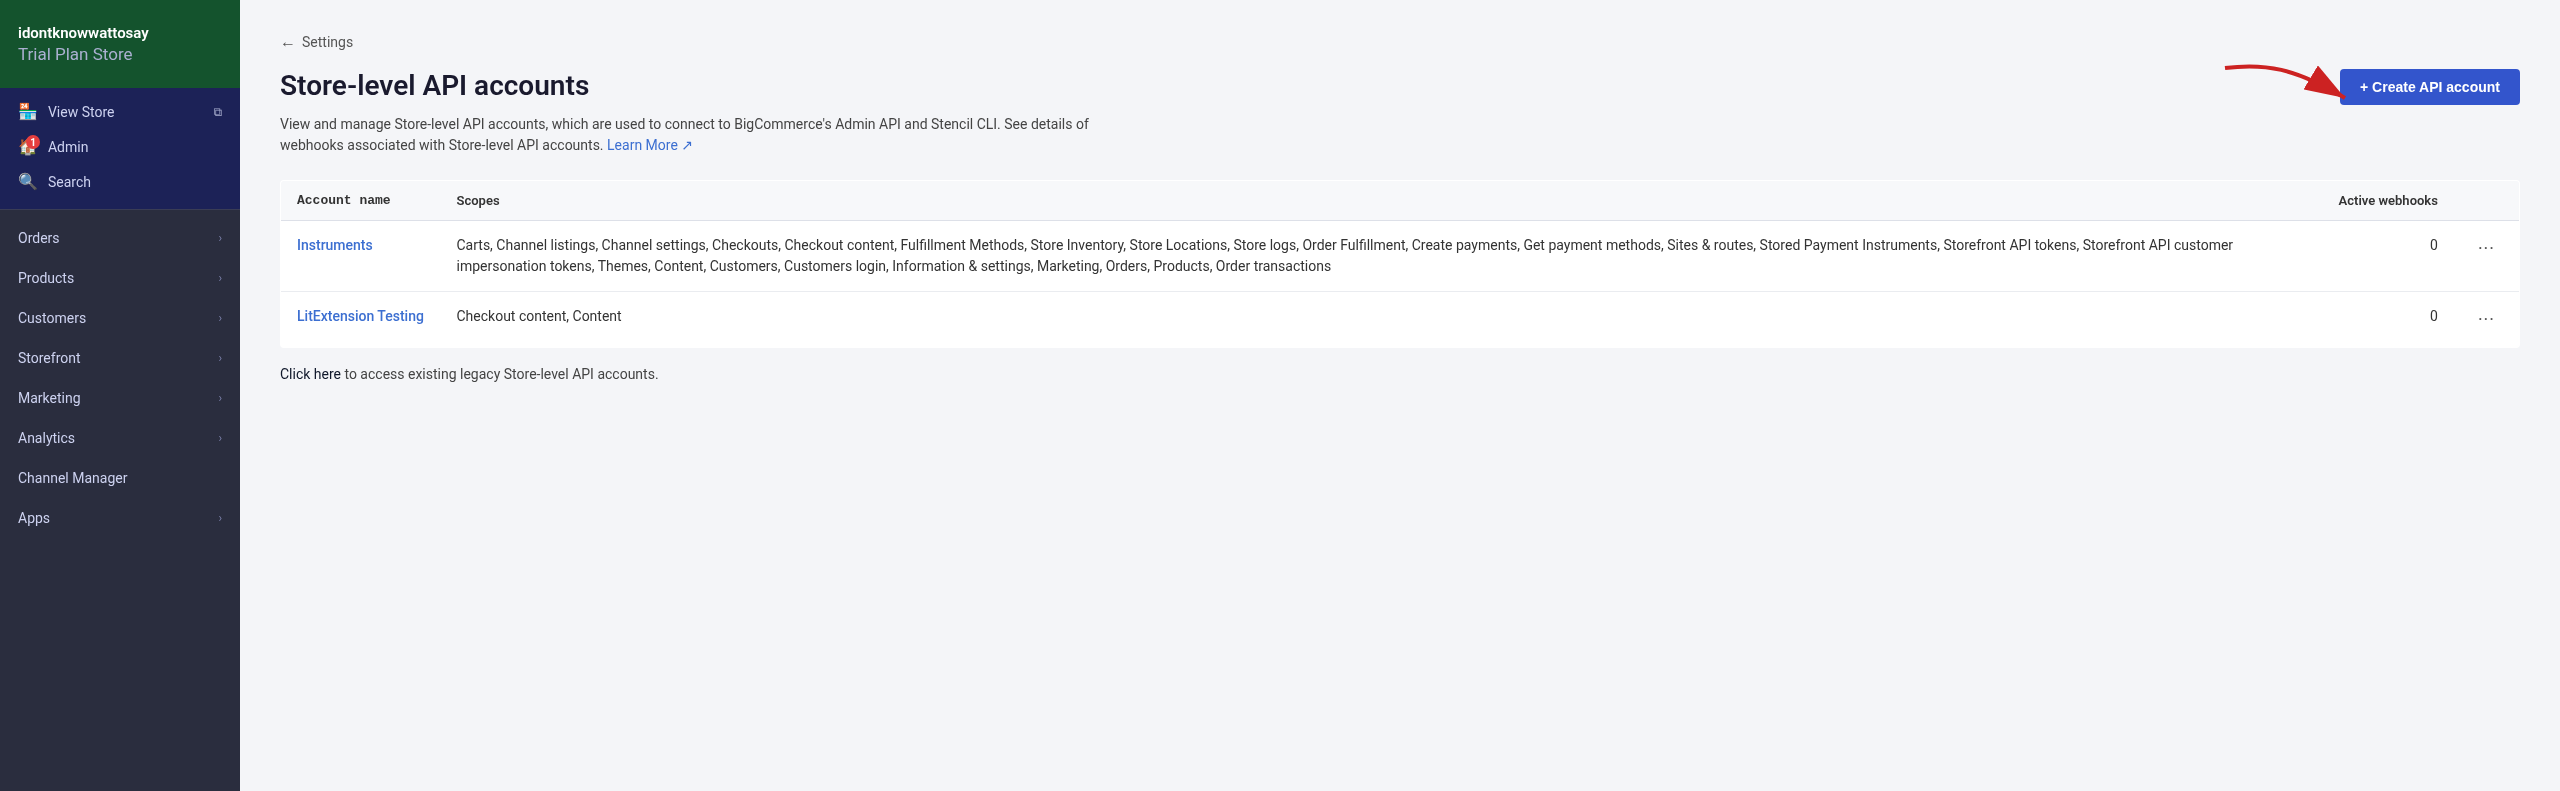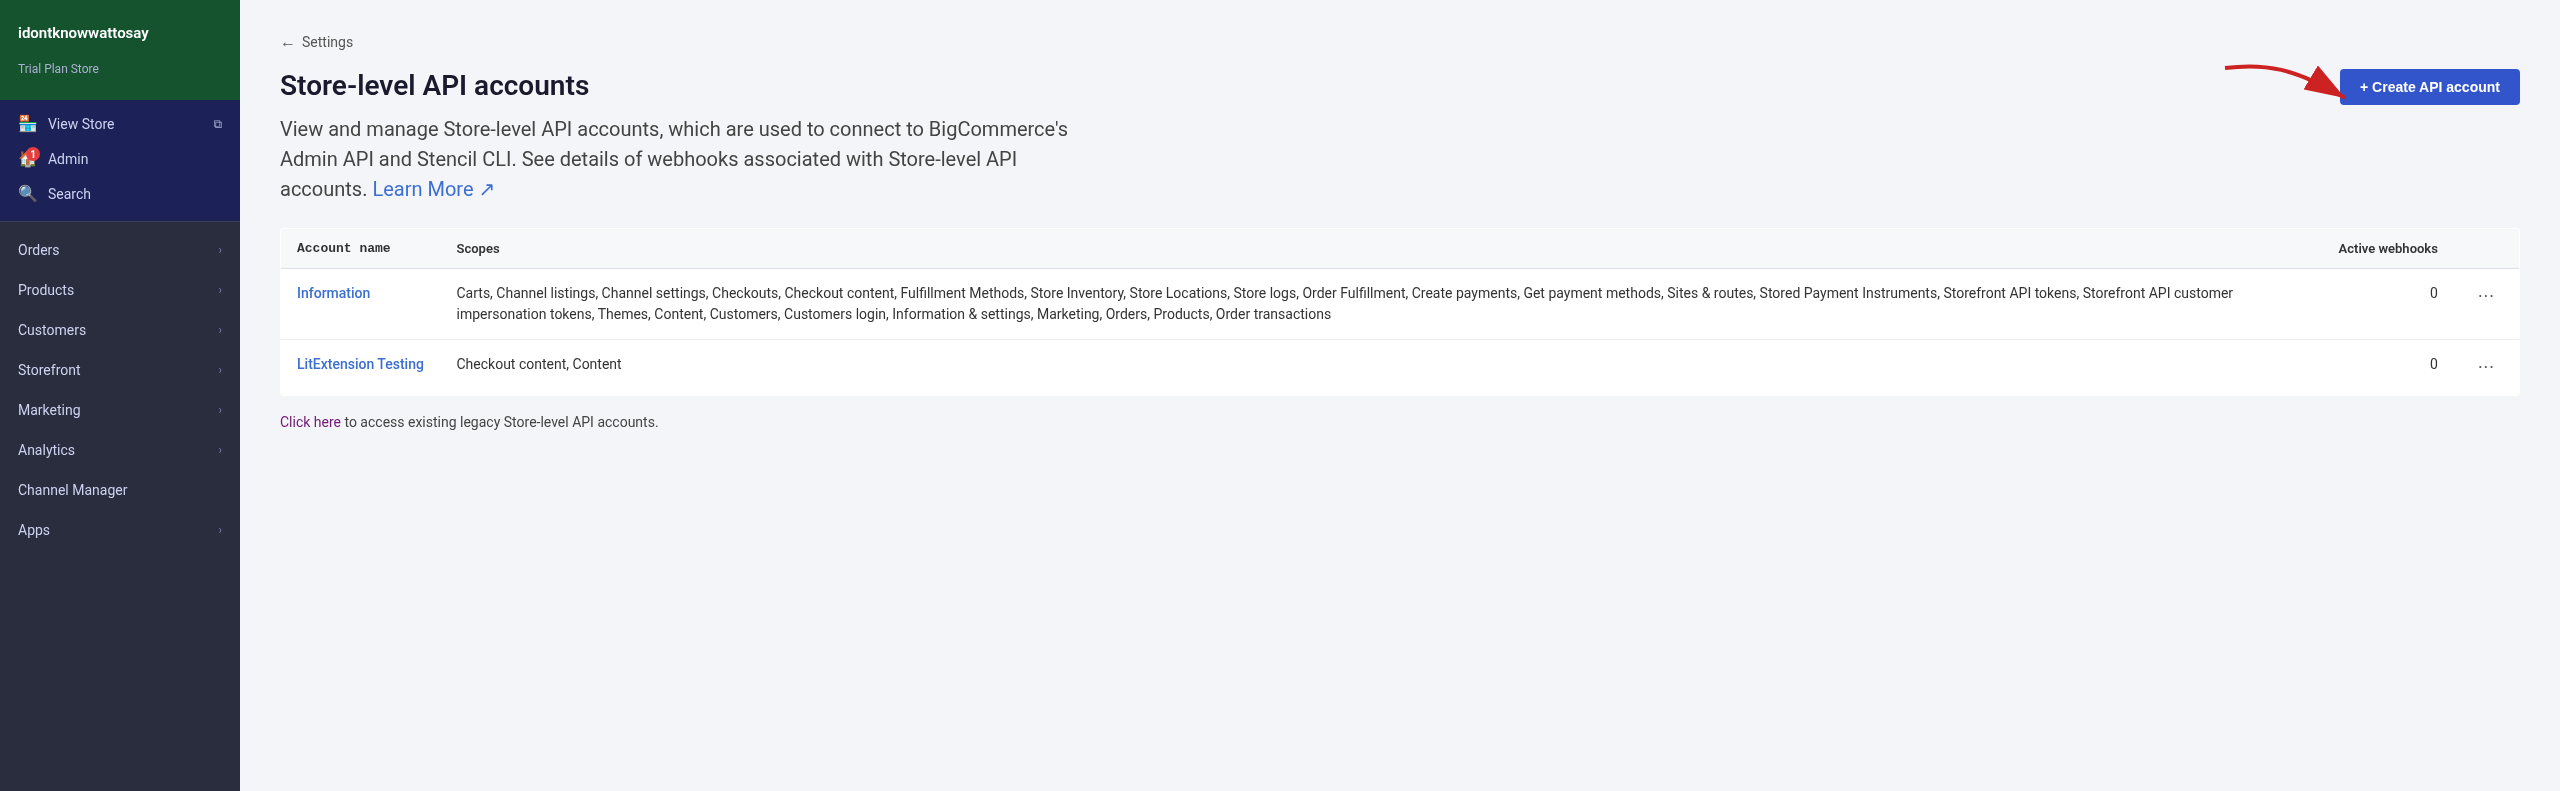--- a/index.html
+++ b/index.html
@@ -19,23 +19,23 @@
       background: #14532d;
       padding: 24px 18px;
       color: #fff;
     }
     .sidebar-header .store-name {
       font-size: 15px;
       font-weight: 600;
       color: #fff;
     }
     .sidebar-header .plan-label {
-      font-size: 12px;
+      font-size: 17px;
       color: #aab0d0;
-      margin-top: 20px;
+      margin-top: 2px;
     }
     .sidebar-top-links {
       background: #1c2257;
       padding: 6px 0 10px 0;
       border-bottom: 1px solid #3a3d55;
     }
     .sidebar-top-link {
       display: flex;
       align-items: center;
       padding: 8px 18px;
@@ -106,21 +106,21 @@
       justify-content: space-between;
       margin-bottom: 16px;
     }
     .page-title {
       font-size: 28px;
       font-weight: 600;
       color: #1a1a2e;
       margin-bottom: 12px;
     }
     .page-description {
-      font-size: 20px;
+      font-size: 14px;
       color: #444;
       max-width: 820px;
       line-height: 1.5;
     }
     .page-description a {
       color: #3c6fd1;
       text-decoration: none;
     }
 
     .create-btn {
@@ -191,21 +191,21 @@
       border-radius: 3px;
     }
     .action-col { text-align: right; }
 
     .legacy-link {
       margin-top: 18px;
       font-size: 14px;
       color: #444;
     }
     .legacy-link a {
-      color: #701a75;
+      color: #0f172a;
       text-decoration: none;
     }
 
     
     .red-arrow-container {
       position: absolute;
       top: 58px;
       right: 195px;
       pointer-events: none;
       width: 160px;
@@ -315,21 +315,21 @@
       <tr>
         <th style="width:160px;font-family:Liberation Mono, monospace;">Account name</th>
         <th>Scopes</th>
         <th class="webhooks-col" style="width:160px;">Active webhooks</th>
         <th style="width:60px;"></th>
       </tr>
     </thead>
     <tbody>
       <tr>
         <td>
-          <a href="#" class="account-link">Information</a>
+          <a href="#" class="account-link">Instruments</a>
         </td>
         <td>Carts, Channel listings, Channel settings, Checkouts, Checkout content, Fulfillment Methods, Store Inventory, Store Locations, Store logs, Order Fulfillment, Create payments, Get payment methods, Sites &amp; routes, Stored Payment Instruments, Storefront API tokens, Storefront API customer impersonation tokens, Themes, Content, Customers, Customers login, Information &amp; settings, Marketing, Orders, Products, Order transactions</td>
         <td class="webhooks-val">0</td>
         <td class="action-col">
           <span class="menu-dots">···</span>
         </td>
       </tr>
       <tr>
         <td>
           <a href="#" class="account-link">LitExtension Testing</a>

